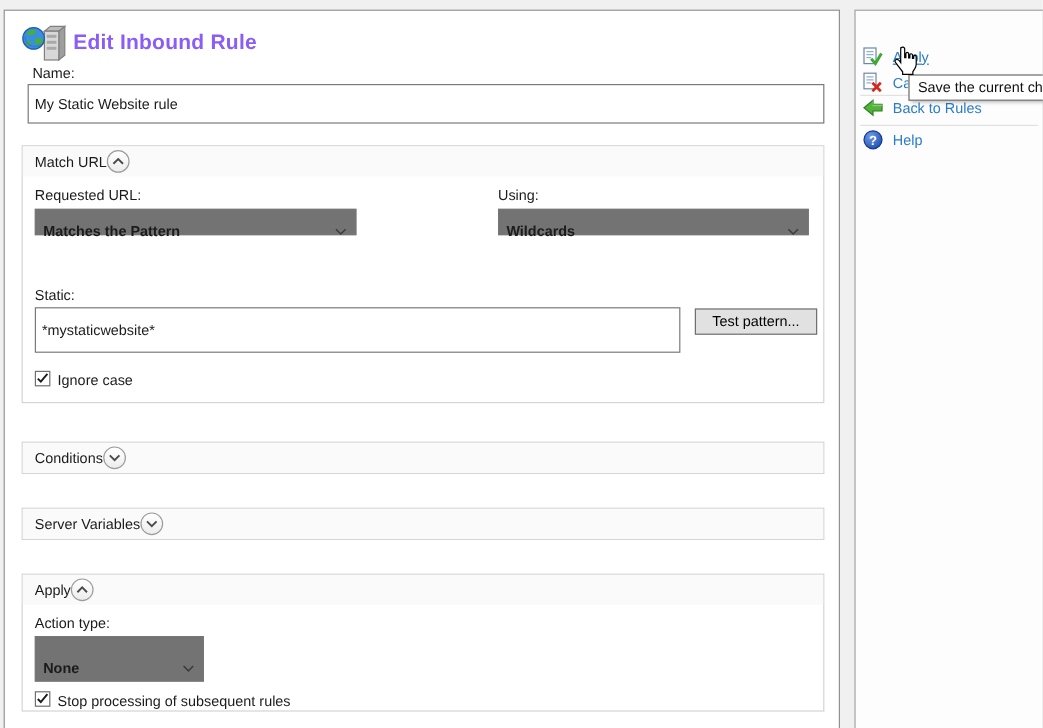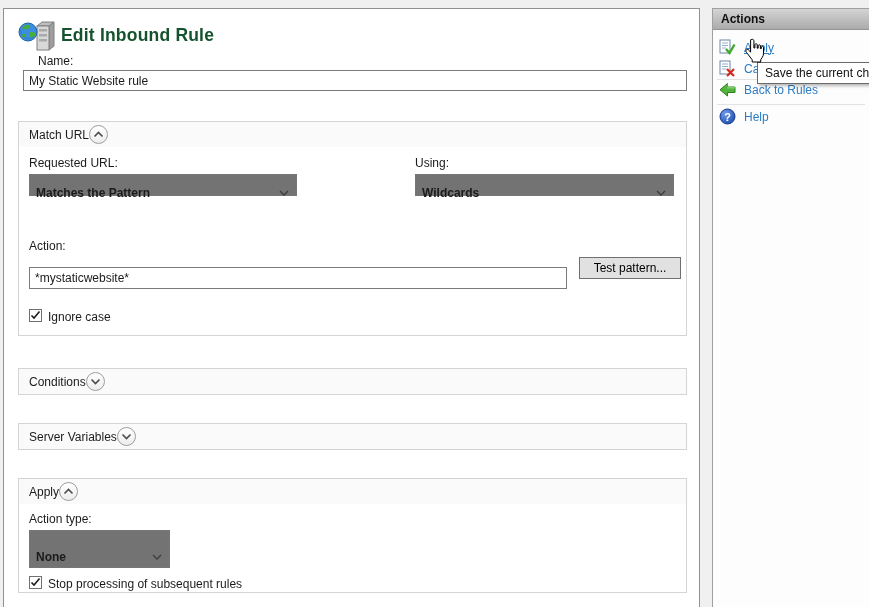--- a/index.html
+++ b/index.html
@@ -10,26 +10,26 @@
     font-family:"Liberation Sans", sans-serif;
     font-size:12px; color:#1b1b1b;
   }
   .main-panel {
     position:absolute; left:3px; top:8px; width:697px; height:605px;
     background:#ffffff; border:1px solid #919191;
   }
   .title-icon { position:absolute; left:14px; top:11px; }
   .page-title {
     position:absolute; left:57px; top:16px;
-    font-size:17.5px; color:#14532d; letter-spacing:.2px;
+    font-size:17.5px; color:#8b5cf6; letter-spacing:.2px;
   }
   .lbl { position:absolute; color:#1b1b1b; }
   .textbox {
     position:absolute; border:1px solid #7a7a7a; background:#fff;
-    height:21px; font:12px "Liberation Sans",sans-serif; color:#1b1b1b;
+    height:33px; font:12px "Liberation Sans",sans-serif; color:#1b1b1b;
     padding:0 5px; outline:none;
   }
   .group {
     position:absolute; left:14px; width:669px;
     background:#ffffff; border:1px solid #d4d4d4;
   }
   .group-header {
     position:relative; height:25px; background:#fafafa;
     display:flex; align-items:center; 
     padding:0 5px 0 10px; cursor:default;
@@ -95,21 +95,21 @@
 
       <circle cx="10" cy="12" r="9" fill="#3b8de0" stroke="#1e5fa8" stroke-width="1"></circle>
       <path d="M4 8 Q7 4 11 5 Q13 7 10 9 Q6 10 4 8 Z" fill="#47ae3c"></path>
       <path d="M12 12 Q16 11 18 14 Q16 18 12 17 Q10 14 12 12 Z" fill="#47ae3c"></path>
       <path d="M4 14 Q7 13 8 16 Q6 19 4 17 Z" fill="#47ae3c"></path>
       <path d="M3 10 a8 8 0 0 0 13 7" fill="none" stroke="#2a72bf" stroke-width="1" opacity=".6"></path>
     </svg>
   </span>
   <h1 class="page-title">Edit Inbound Rule</h1>
 
-  <label class="lbl" style="left:34px; top:45px;">Name:</label>
+  <label class="lbl" style="left:23px; top:45px;">Name:</label>
   <input class="textbox" style="left: 19px; top: 61px; width: 664px;" value="My Static Website rule">
 
   <div class="group" style="top:112px; height:215px;">
     <div class="group-header">
       <span>Match URL</span>
       <span class="chev-btn">
         <svg width="11" height="7" viewBox="0 0 11 7">
             <polyline points="1.5,5.5 5.5,1.5 9.5,5.5" fill="none" stroke="#4a4a4a" stroke-width="1.6"></polyline>
           </svg>
       </span>
@@ -124,22 +124,22 @@
     </div>
 
     <label class="lbl" style="left:396px; top:34px;">Using:</label>
     <div class="combo" style="left:396px; top:52px; width:259px;">
       <span>Wildcards</span>
       <svg width="10" height="6" viewBox="0 0 10 6">
           <polyline points="1,1 5,5 9,1" fill="none" stroke="#3c3c3c" stroke-width="1.3"></polyline>
         </svg>
     </div>
 
-    <label class="lbl" style="left:10px; top:117px;">Action:</label>
-    <input class="textbox" style="left: 10px; top: 145px; width: 538px; height: 22px;" value="*mystaticwebsite*">
+    <label class="lbl" style="left:10px; top:117px;">Static:</label>
+    <input class="textbox" style="left: 10px; top: 134px; width: 538px; height: 38px;" value="*mystaticwebsite*">
     <button class="btn" style="left:560px; top:135px; width:102px;">Test pattern...</button>
 
     <span class="checkbox" style="left:10px; top:187px;">
       <svg width="11" height="11" viewBox="0 0 11 11">
           <polyline points="1.5,5.5 4,8 9.5,1.5" fill="none" stroke="#1c1c1c" stroke-width="1.6"></polyline>
         </svg>
     </span>
     <label class="lbl" style="left:29px; top:188px;">Ignore case</label>
   </div>
 
@@ -186,23 +186,20 @@
     <span class="checkbox" style="left:10px; top:97px;">
       <svg width="11" height="11" viewBox="0 0 11 11">
           <polyline points="1.5,5.5 4,8 9.5,1.5" fill="none" stroke="#1c1c1c" stroke-width="1.6"></polyline>
         </svg>
     </span>
     <label class="lbl" style="left:29px; top:98px;">Stop processing of subsequent rules</label>
   </div>
 </div>
 
 <div class="actions-panel">
-  <div class="actions-header">
-    <span>Actions</span>
-  </div>
 
   <div class="action-row" style="top:30px;">
     <svg width="17" height="17" viewBox="0 0 17 17">
       <rect x="1" y="1" width="10" height="13" fill="#fff" stroke="#6d87a8" stroke-width="1"></rect>
       <line x1="3" y1="4" x2="9" y2="4" stroke="#8fb0d4" stroke-width="1"></line>
       <line x1="3" y1="6.5" x2="9" y2="6.5" stroke="#8fb0d4" stroke-width="1"></line>
       <line x1="3" y1="9" x2="7" y2="9" stroke="#8fb0d4" stroke-width="1"></line>
       <polyline points="7,10 10.5,14 15.5,5.5" fill="none" stroke="#3daa2e" stroke-width="2.4"></polyline>
     </svg>
     <span class="action-link hovered">Apply</span>

